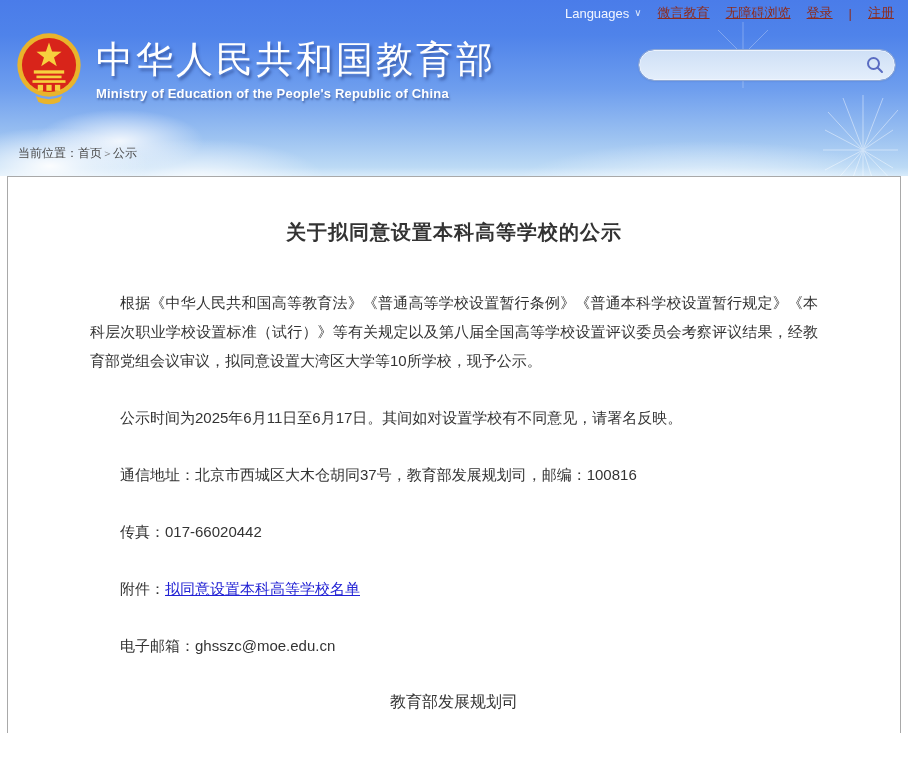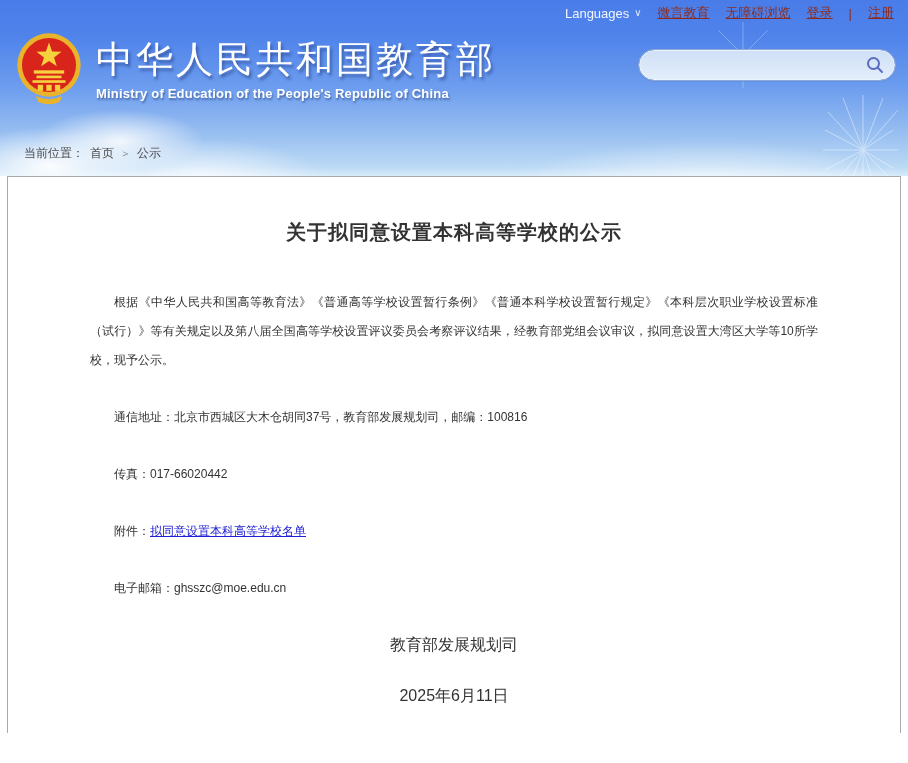--- a/index.html
+++ b/index.html
@@ -59,38 +59,38 @@
     box-shadow:0 1px 2px rgba(30,60,130,.25);
   }
   .search input {
     position:absolute; left:12px; top:2px; width:210px; height:24px;
     background:transparent; border:none; outline:none; font-size:13px; color:#333;
   }
   .search .mag { margin-right:10px; cursor:pointer; display:flex; }
 
   
   .breadcrumb {
-    position:absolute; left:24px; bottom:14px; z-index:4;
-    font-size:12px; color:#4a4a4a; display:flex; gap:6px; align-items:center;
+    position:absolute; left:18px; bottom:14px; z-index:4;
+    font-size:12px; color:#4a4a4a; display:flex; align-items:center;
   }
   .breadcrumb .bc-link { color:#4a4a4a; text-decoration:none; cursor:pointer; }
   .breadcrumb .sep { color:#777; font-size:11px; }
 
   
   .panel {
     position:absolute; top:176px; left:7px; width:894px; height:600px;
     background:#ffffff; border:1px solid #a9a9a9; border-bottom:none;
   }
   .article { padding:42px 82px 16px 82px; color:#333; }
   .article-title {
     text-align:center; font-size:20px; font-weight:bold; color:#333;
     margin-bottom:42px; letter-spacing:1px;
   }
   .article p {
-    font-size:12px; line-height:29px; text-indent:2em; margin-bottom:28px;
+    font-size:15px; line-height:29px; text-indent:2em; margin-bottom:28px;
     text-align:justify; color:#333;
   }
   .attach-link { color:#2121d4; text-decoration:underline; cursor:pointer; }
   .sign-block { text-align:center; font-size:16px; color:#333; margin-top:32px; }
   .sign-block .signer { margin-bottom:30px; }
   .sign-block .date { margin-top:28px; }
 </style>
 </head>
 <body>
 
@@ -187,20 +187,21 @@
       <span class="sep">＞</span>
       <span>公示</span>
     </div>
   </div>
 
   <div class="panel">
     <div class="article">
       <div class="article-title">关于拟同意设置本科高等学校的公示</div>
 
       <p>根据《中华人民共和国高等教育法》《普通高等学校设置暂行条例》《普通本科学校设置暂行规定》《本科层次职业学校设置标准（试行）》等有关规定以及第八届全国高等学校设置评议委员会考察评议结果，经教育部党组会议审议，拟同意设置大湾区大学等10所学校，现予公示。</p>
+      <p>公示时间为2025年6月11日至6月17日。其间如对设置学校有不同意见，请署名反映。</p>
       <p>通信地址：北京市西城区大木仓胡同37号，教育部发展规划司，邮编：100816</p>
       <p>传真：017-66020442</p>
       <p><span>附件：</span><a class="attach-link">拟同意设置本科高等学校名单</a></p>
 
       <p>电子邮箱：ghsszc@moe.edu.cn</p>
 
       <div class="sign-block">
         <div class="signer">教育部发展规划司</div>
         <div class="date">2025年6月11日</div>
       </div>

